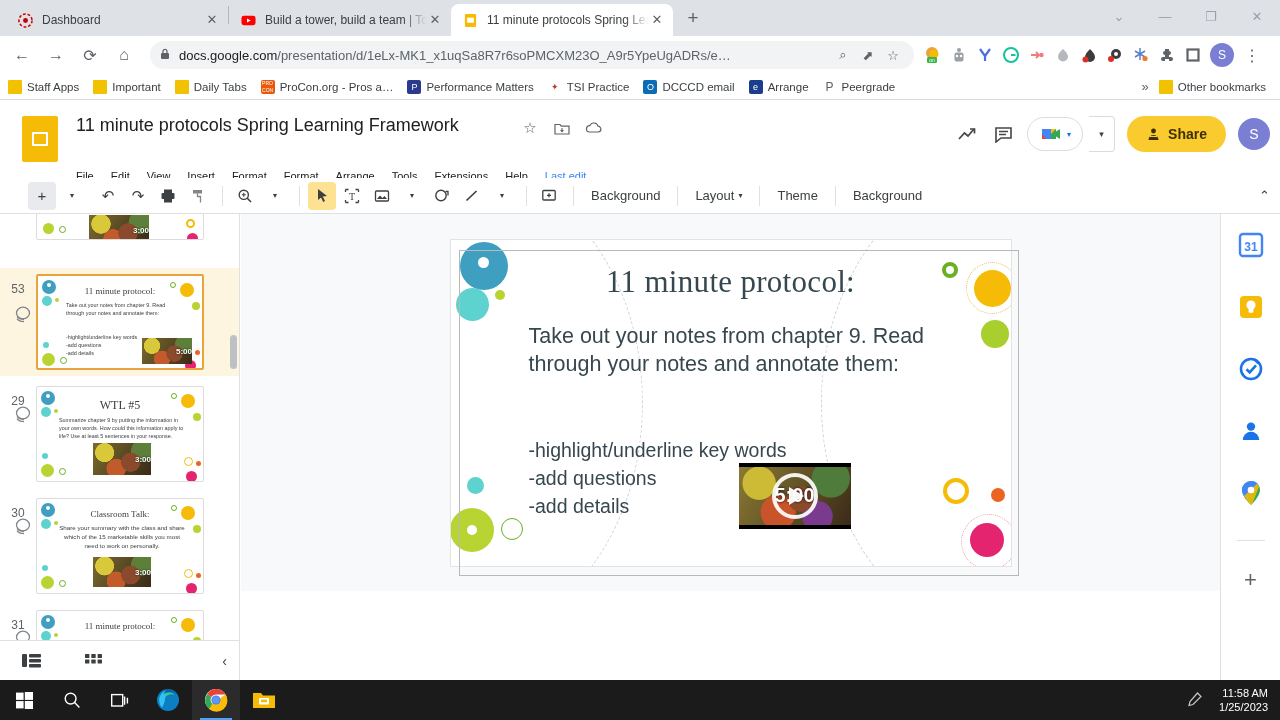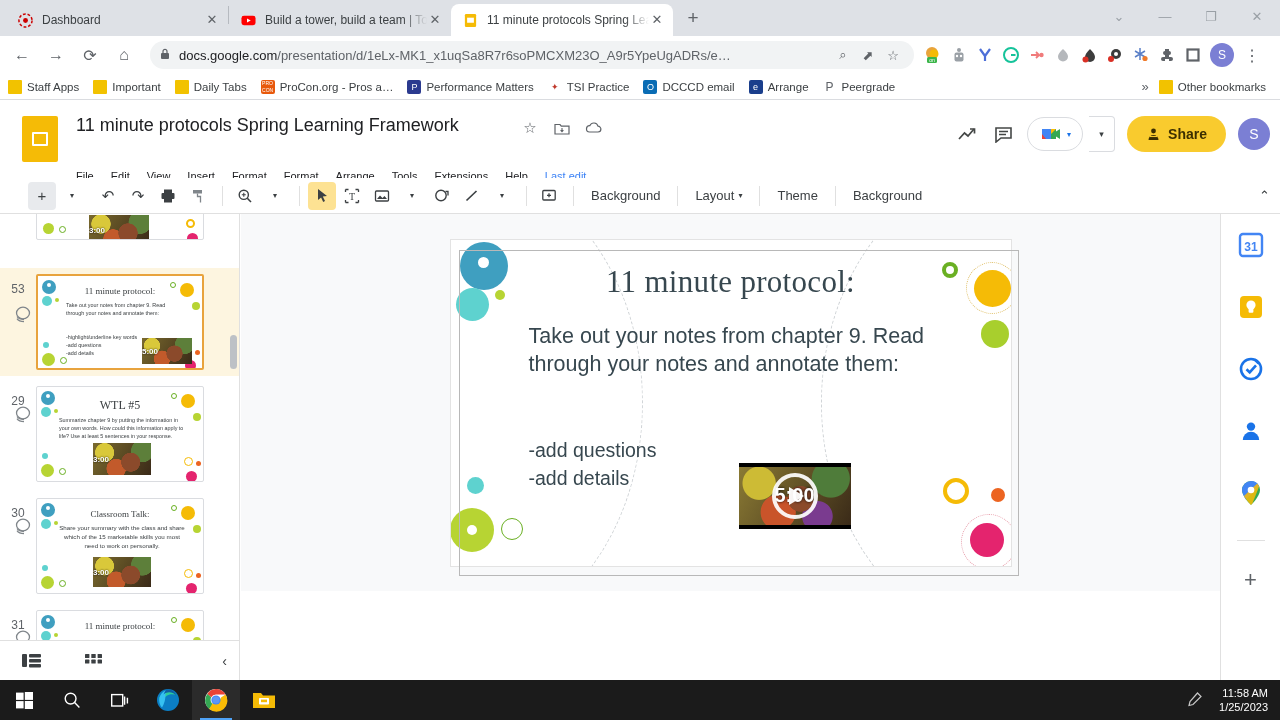--- a/index.html
+++ b/index.html
@@ -104,21 +104,21 @@
                overflow:hidden; border-right:1px solid #e0e0e0; }
   .f-row { position:relative; display:flex; padding:6px 10px 6px 0; }
   .f-row.sel { background:#fdf5e0; }
   .f-num { width:36px; text-align:center; font-size:12px; color:#5f6368; padding-top:8px; flex:0 0 36px;}
   .f-layers { position:absolute; left:14px; top:28px; width:20px; height:16px; color:#80868b; }
   .thumb { position:relative; width:168px; height:96px; background:#fff; border:1px solid #dadce0; border-radius:2px;
            overflow:hidden; flex:0 0 168px;}
   .thumb.sel { border:2px solid #e8a33d; }
   .t-title { position:absolute; width:100%; text-align:center; font-size:9px; color:#3c4043; font-family:"Liberation Serif", serif;}
   .t-body { position:absolute; font-size:5.4px; color:#3c4043; line-height:1.45; }
-  .t-vid { position:absolute; background:#0f766e; display:flex; align-items:center; justify-content:flex-start;
+  .t-vid { position:absolute; background:#0f766e; display:flex; align-items:center; justify-content:flex-end;
            color:#fff; font-size:8px; font-weight:bold; overflow:hidden;}
   .t-vid .vbg { position:absolute; inset:0;
         background:
           radial-gradient(circle at 20% 30%, #d9c83a 0 18%, transparent 19%),
           radial-gradient(circle at 65% 60%, #8b4a2b 0 22%, transparent 23%),
           radial-gradient(circle at 85% 25%, #5d7f3a 0 20%, transparent 21%),
           radial-gradient(circle at 40% 80%, #c25a2b 0 22%, transparent 23%),
           linear-gradient(120deg,#7a6a2e,#3a2a18); }
   .t-vid span { position:relative; z-index:2; text-shadow:0 0 2px #000; }
   .dot { position:absolute; border-radius:50%; }
@@ -700,20 +700,21 @@
       <span class="dot" style="left:523px;top:30px;width:37px;height:37px;background:#f5bb06;"></span>
       <span class="dot" style="left:530px;top:80px;width:28px;height:28px;background:#a8cf2d;"></span>
       <span class="ring" style="left:492px;top:238px;width:26px;height:26px;border:4px solid #f5bb06;"></span>
       <span class="dot" style="left:540px;top:248px;width:14px;height:14px;background:#ec6421;"></span>
       <span class="ring" style="left:510px;top:274px;width:56px;height:56px;border:1px dotted #e8a0ad;"></span>
       <span class="dot" style="left:519px;top:283px;width:34px;height:34px;background:#e4246e;"></span>
 
       <div class="s-title">11 minute protocol:</div>
       <div class="s-body">Take out your notes from chapter 9.  Read through your notes and annotate them:</div>
       <div class="s-list">
+        <div>-highlight/underline key words</div>
         <div>-add questions</div>
         <div>-add details</div>
       </div>
       <div class="s-video">
         <span class="vbg"></span>
         <span class="vtime">5:00</span>
         <span class="play-ring">
             <span class="play-tri"></span>
           </span>
       </div>

